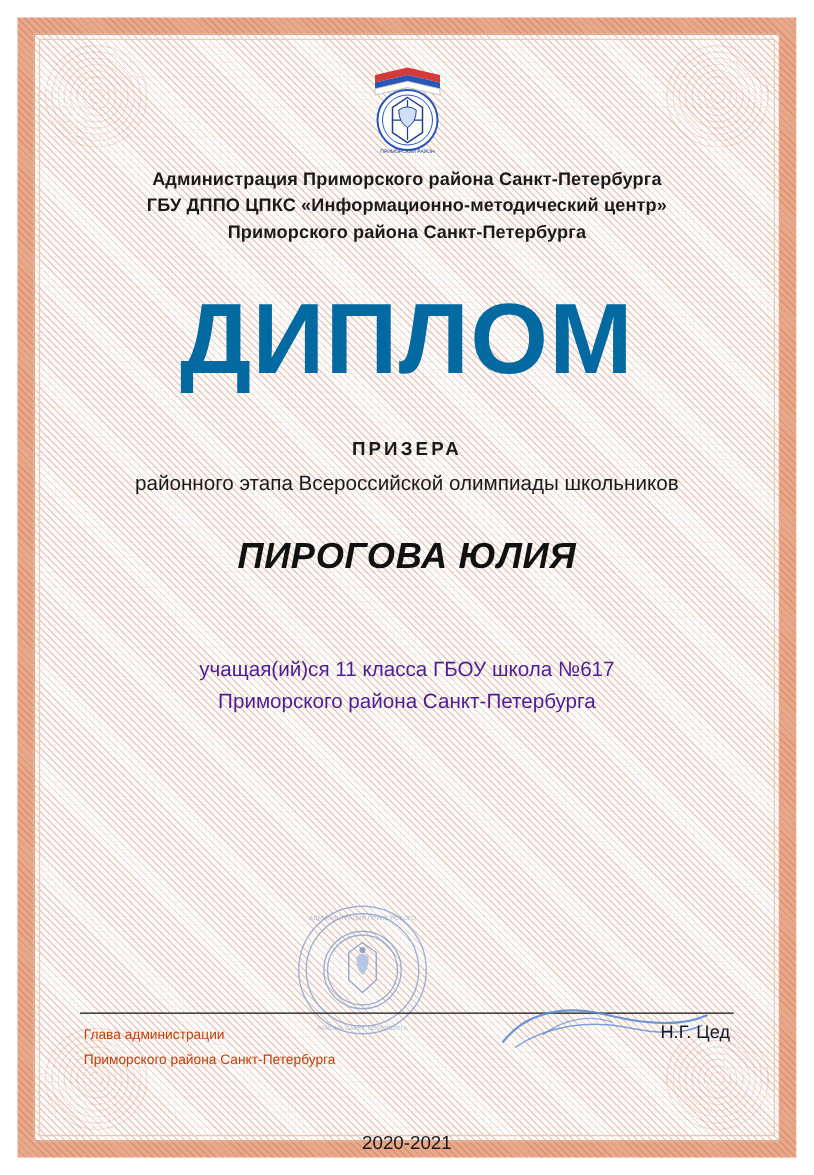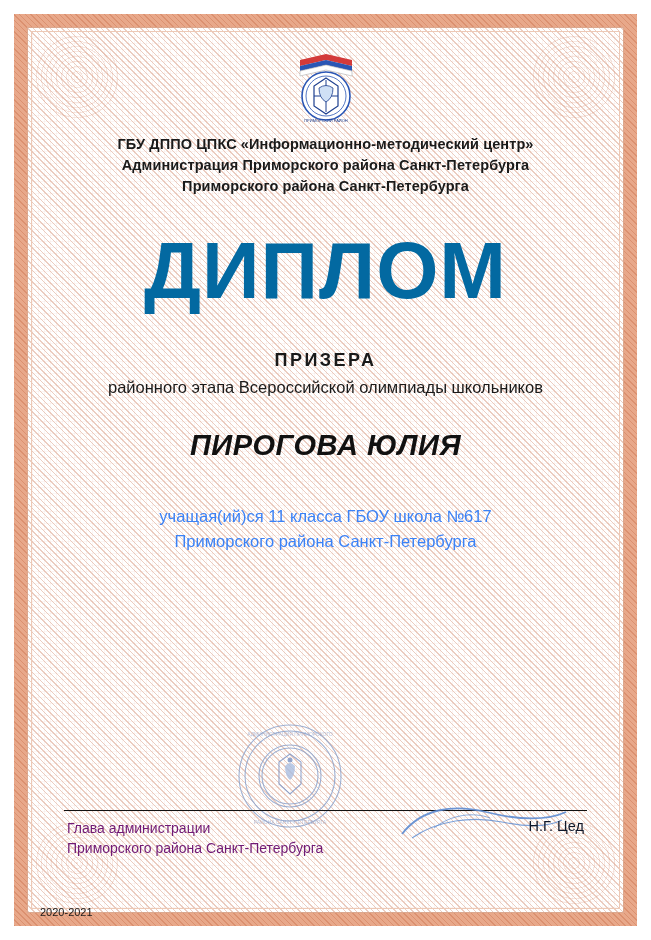--- a/index.html
+++ b/index.html
@@ -121,21 +121,21 @@
     letter-spacing: 1px;
     color: #0369a1;
   }
 
   
   .sub-block {
     margin-top: 36px;
     color: #1a1a1a;
   }
   .sub-prize {
-    font-size: 18px;
+    font-size: 15px;
     font-weight: bold;
     letter-spacing: 2.5px;
     line-height: 22px;
   }
   .sub-stage {
     margin-top: 4px;
     font-size: 16.5px;
     line-height: 24px;
     font-weight: normal;
   }
@@ -157,22 +157,22 @@
     margin-top: 30px;
     font-size: 29px;
     font-weight: bold;
     font-style: italic;
     letter-spacing: 0.5px;
     color: #111111;
     text-align: center;
   }
 
   .details {
-    margin-top: 42px;
-    color: #3b82f6;
+    margin-top: 62px;
+    color: #4c1d95;
   }
   .details-line {
     font-size: 16.5px;
     line-height: 25px;
   }
 
   
   .seal {
     position: absolute;
     left: 175px;
@@ -195,23 +195,23 @@
     left: 0;
     right: 0;
     top: 0;
     border-top: 1px solid #111;
   }
   .sign-left {
     position: absolute;
     left: 3px;
     top: 8px;
     text-align: left;
-    font-size: 14px;
+    font-size: 11px;
     line-height: 20px;
-    color: #701a75;
+    color: #c2410c;
   }
   .sign-right {
     position: absolute;
     right: 3px;
     top: 8px;
     font-size: 14.5px;
     color: #0f172a;
   }
   .signature-mark {
     position: absolute;
@@ -219,23 +219,23 @@
     top: -12px;
     width: 180px;
     height: 52px;
   }
 
   .year {
     position: absolute;
     left: 0;
     right: 0;
     top: 866px;
-    font-size: 11px;
+    font-size: 15px;
     color: #1a1a1a;
-    text-align: left;
+    text-align: center;
   }
 </style>
 </head>
 <body>
 
 <div class="page">
 
   <div class="border-outer"></div>
   <div class="border-inner-line"></div>
   <div class="border-inner-line2"></div>
@@ -257,22 +257,22 @@
         <circle cx="40" cy="46" r="24" fill="#ffffff" stroke="#2a56b5" stroke-width="1.6"></circle>
         <circle cx="40" cy="46" r="20" fill="none" stroke="#2a56b5" stroke-width="0.8"></circle>
         <path d="M40 28 L52 36 L52 56 L40 64 L28 56 L28 36 Z" fill="none" stroke="#1d3f8f" stroke-width="1.2"></path>
         <path d="M40 30 L40 62 M28 46 L52 46" stroke="#1d3f8f" stroke-width="1"></path>
         <path d="M33 38 Q40 33 47 38 Q47 48 40 52 Q33 48 33 38 Z" fill="#cfe0f5" stroke="#1d3f8f" stroke-width="0.8"></path>
         <text x="40" y="72" font-size="4" text-anchor="middle" fill="#1d3f8f" font-family="'Liberation Sans', sans-serif">ПРИМОРСКИЙ РАЙОН</text>
       </svg>
     </div>
 
     <div class="org-block">
+      <div class="org-line">Администрация Приморского района Санкт-Петербурга</div>
       <div class="org-line">ГБУ ДППО ЦПКС «Информационно-методический центр»</div>
-      <div class="org-line">Администрация Приморского района Санкт-Петербурга</div>
       <div class="org-line">Приморского района Санкт-Петербурга</div>
     </div>
 
     <div class="diploma-title">ДИПЛОМ</div>
 
     <div class="sub-block">
       <div class="sub-prize">ПРИЗЕРА</div>
       <div class="sub-stage">районного этапа Всероссийской олимпиады школьников</div>
     </div>
 

